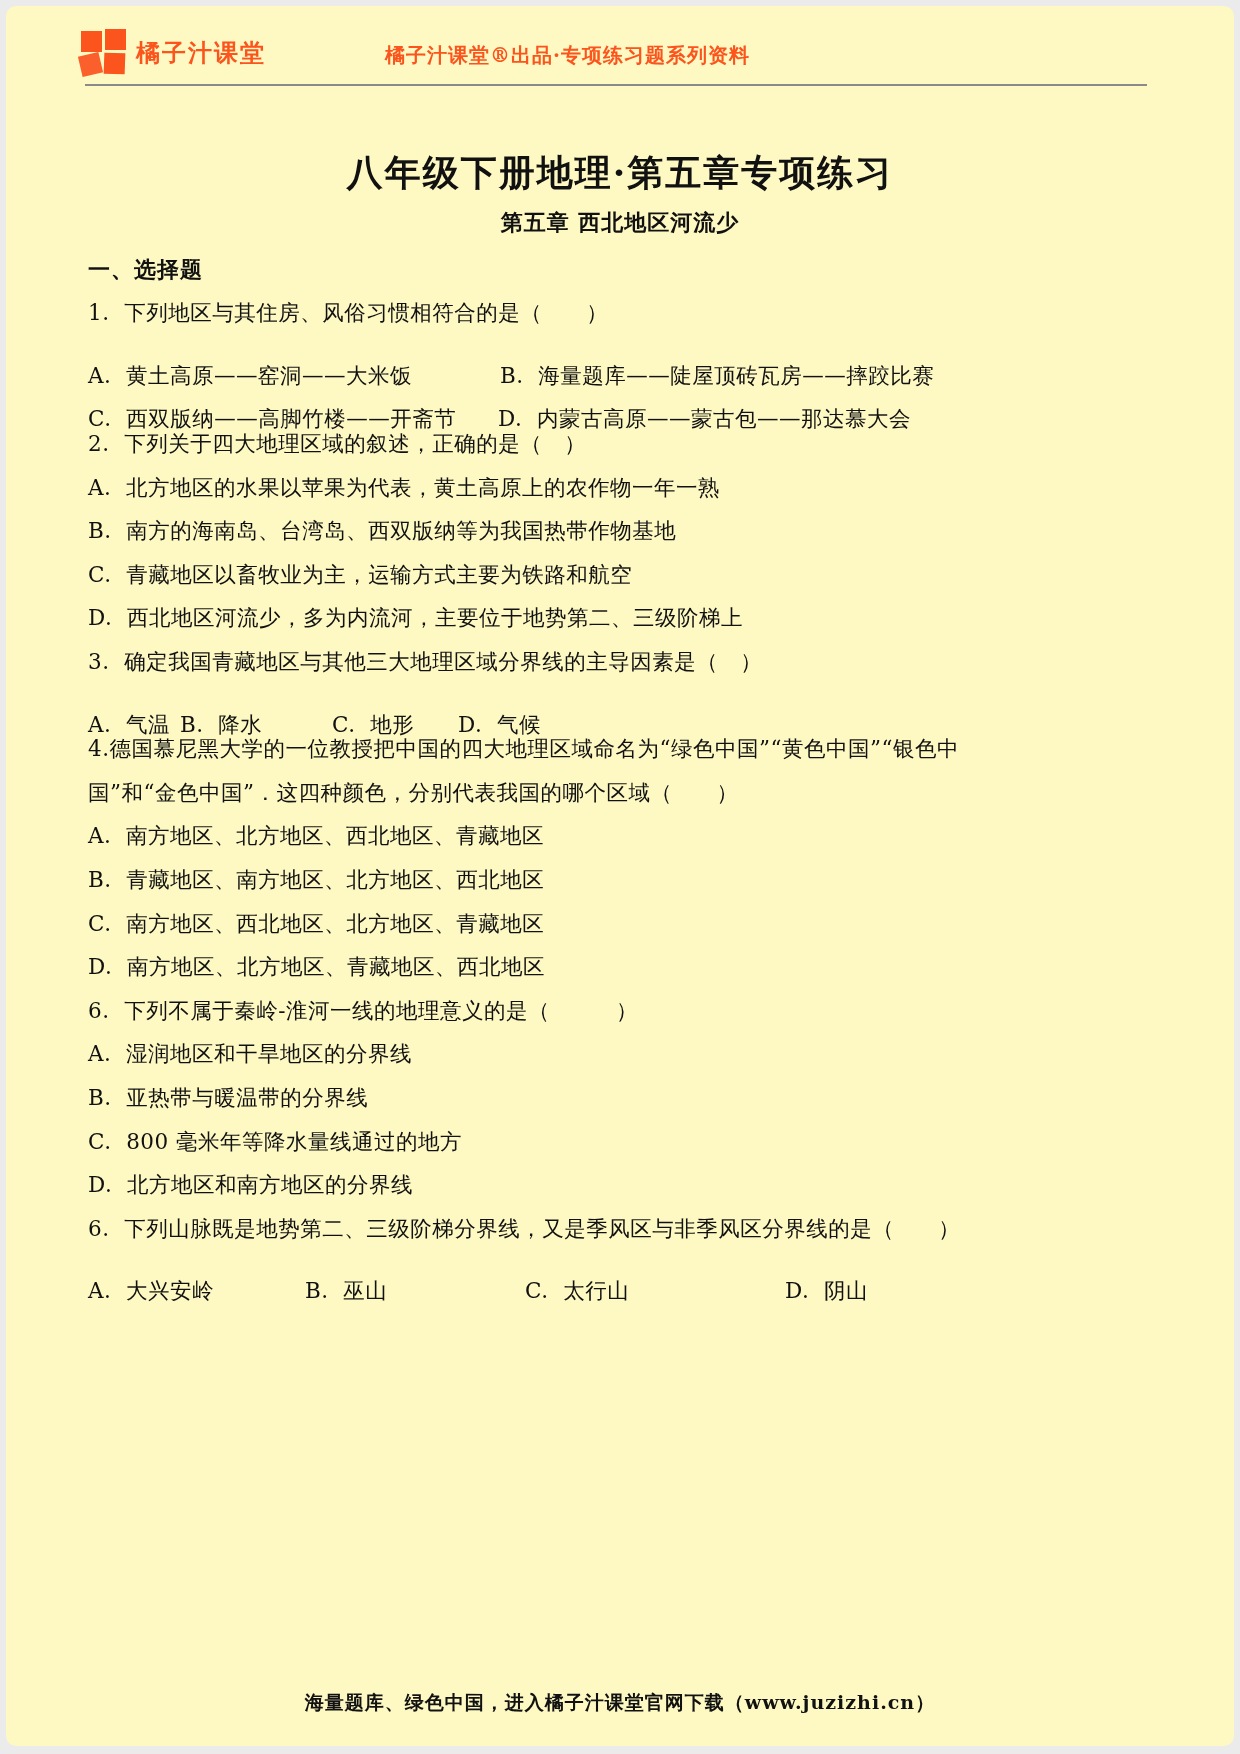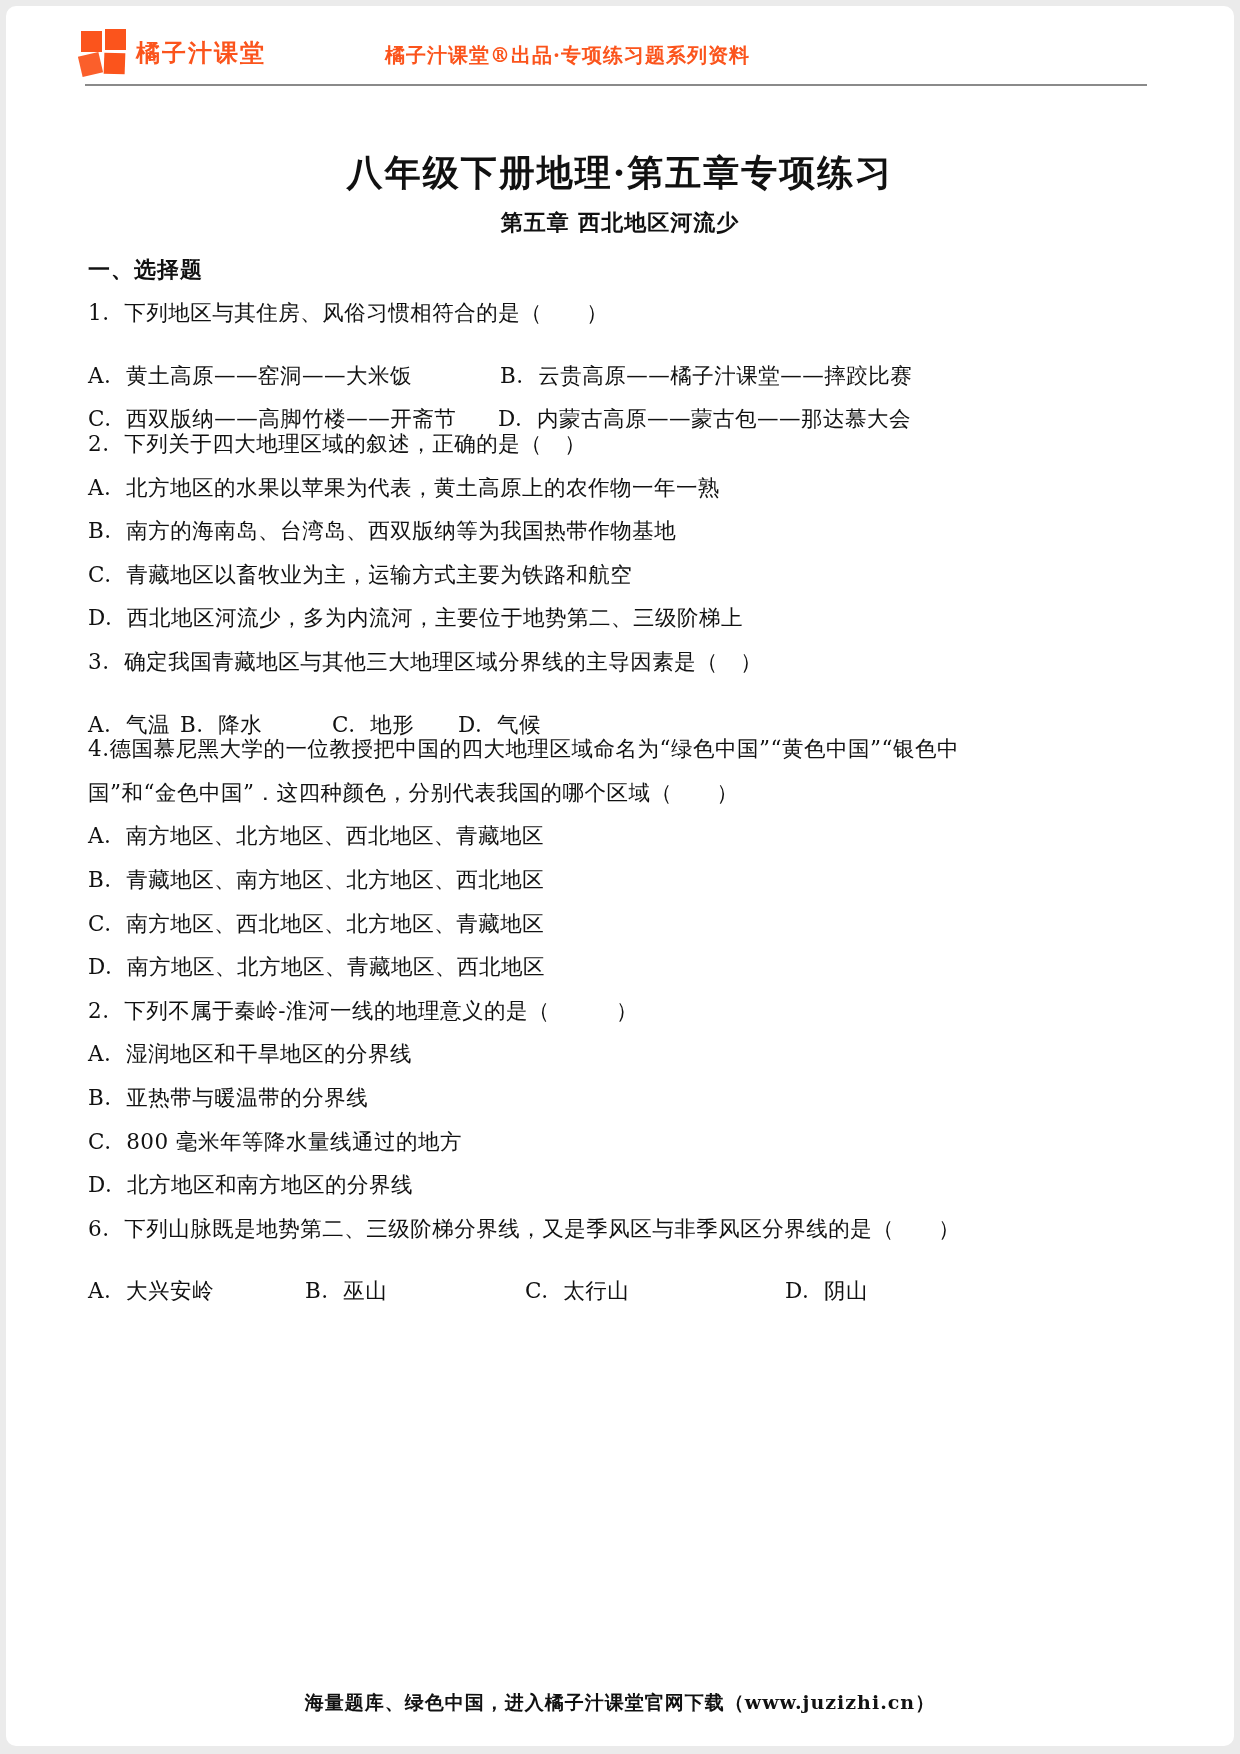--- a/index.html
+++ b/index.html
@@ -10,21 +10,21 @@
   html,body{margin:0;padding:0;}
   body{
     width:1240px;height:1754px;
     background:#ebebeb;
     font-family:"DejaVu Serif","Liberation Serif",serif;
     color:var(--ink);
     position:relative;
   }
   .page{
     position:absolute;left:6px;top:6px;right:6px;bottom:8px;
-    background:#ffffff;
+    background:#fef9c3;
     border-radius:10px;
     overflow:hidden;
   }
   
   .header{position:relative;height:80px;}
   .logo{position:absolute;left:74px;top:22px;display:flex;align-items:center;gap:9px;}
   .logo-mark{position:relative;width:47px;height:49px;}
   .sq{position:absolute;width:21px;height:21px;background:var(--accent);}
   .sq.tl{left:1px;top:3px;}
   .sq.tr{left:25px;top:1px;}
@@ -62,36 +62,36 @@
     <div class="tagline">橘子汁课堂®出品·专项练习题系列资料</div>
     <div class="divider"></div>
   </div>
 
   <div class="doc-title">八年级下册地理·第五章专项练习</div>
   <div class="doc-subtitle">第五章 西北地区河流少</div>
   <div class="section-heading">一、选择题</div>
 
   <div class="question-list">
       <div class="line">1.  下列地区与其住房、风俗习惯相符合的是（　　）</div>
-      <div class="line"><span class="cell" style="min-width: 412px;">A.  黄土高原——窑洞——大米饭</span><span class="cell">B.  云贵高原——橘子汁课堂——摔跤比赛</span></div>
+      <div class="line"><span class="cell" style="min-width: 412px;">A.  黄土高原——窑洞——大米饭</span><span class="cell">B.  海量题库——陡屋顶砖瓦房——摔跤比赛</span></div>
       <div class="line"><span class="cell" style="min-width: 410px;">C.  西双版纳——高脚竹楼——开斋节</span><span class="cell">D.  内蒙古高原——蒙古包——那达慕大会</span></div>
       <div class="line">2.  下列关于四大地理区域的叙述，正确的是（　）</div>
       <div class="line">A.  北方地区的水果以苹果为代表，黄土高原上的农作物一年一熟</div>
       <div class="line">B.  南方的海南岛、台湾岛、西双版纳等为我国热带作物基地</div>
       <div class="line">C.  青藏地区以畜牧业为主，运输方式主要为铁路和航空</div>
       <div class="line">D.  西北地区河流少，多为内流河，主要位于地势第二、三级阶梯上</div>
       <div class="line">3.  确定我国青藏地区与其他三大地理区域分界线的主导因素是（　）</div>
       <div class="line"><span class="cell" style="min-width: 92px;">A.  气温</span><span class="cell" style="min-width: 152px;">B.  降水</span><span class="cell" style="min-width: 126px;">C.  地形</span><span class="cell">D.  气候</span></div>
       <div class="line">4.德国慕尼黑大学的一位教授把中国的四大地理区域命名为“绿色中国”“黄色中国”“银色中</div>
       <div class="line">国”和“金色中国”．这四种颜色，分别代表我国的哪个区域（　　）</div>
       <div class="line">A.  南方地区、北方地区、西北地区、青藏地区</div>
       <div class="line">B.  青藏地区、南方地区、北方地区、西北地区</div>
       <div class="line">C.  南方地区、西北地区、北方地区、青藏地区</div>
       <div class="line">D.  南方地区、北方地区、青藏地区、西北地区</div>
-      <div class="line">2.  下列不属于秦岭-淮河一线的地理意义的是（　　　）</div>
+      <div class="line">6.  下列不属于秦岭-淮河一线的地理意义的是（　　　）</div>
       <div class="line">A.  湿润地区和干旱地区的分界线</div>
       <div class="line">B.  亚热带与暖温带的分界线</div>
       <div class="line">C.  800 毫米年等降水量线通过的地方</div>
       <div class="line">D.  北方地区和南方地区的分界线</div>
       <div class="line">6.  下列山脉既是地势第二、三级阶梯分界线，又是季风区与非季风区分界线的是（　　）</div>
       <div class="line"><span class="cell" style="min-width: 217px;">A.  大兴安岭</span><span class="cell" style="min-width: 220px;">B.  巫山</span><span class="cell" style="min-width: 260px;">C.  太行山</span><span class="cell">D.  阴山</span></div>
     </div>
 
   <div class="footer">海量题库、绿色中国，进入橘子汁课堂官网下载（www.juzizhi.cn）</div>
 

